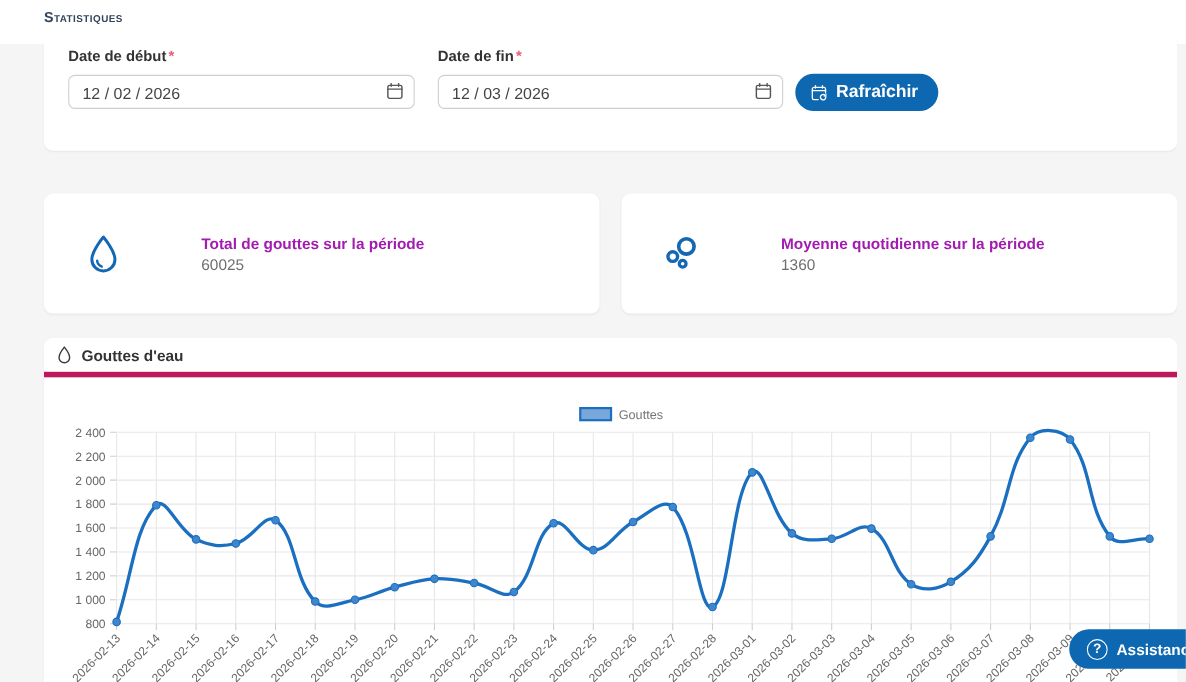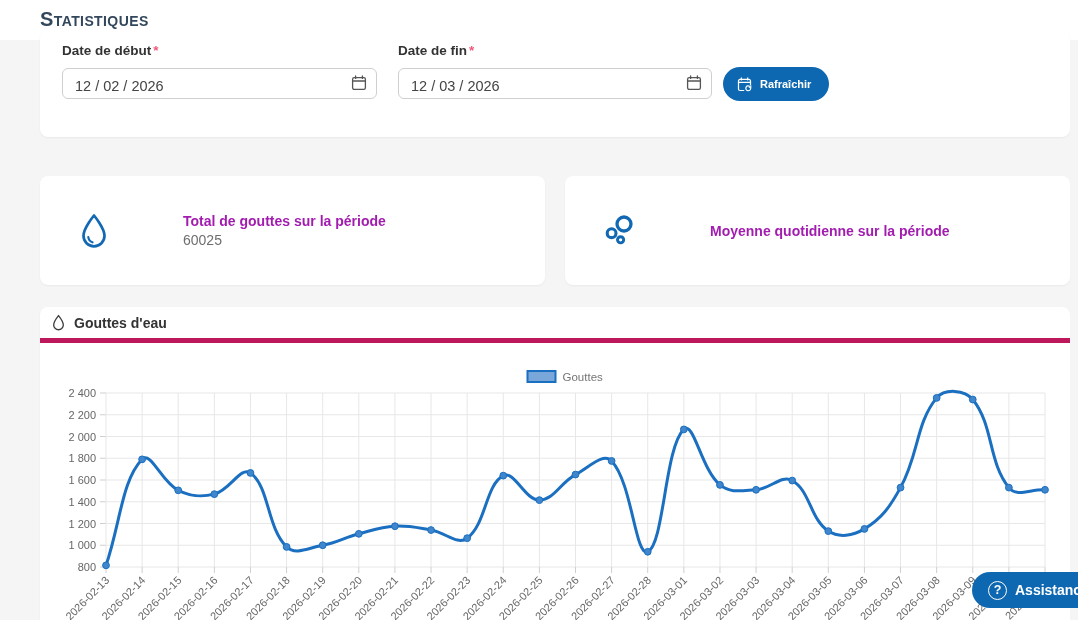--- a/index.html
+++ b/index.html
@@ -6,41 +6,41 @@
   html,body { width:1078px; height:620px; }
   body {
     position:relative; overflow:hidden;
     background:#f5f5f6;
     font-family:"Liberation Sans", sans-serif;
     color:#333;
   }
   .topbar { position:absolute; left:0; top:0; width:1078px; height:40px; background:#fff; }
   .page-title {
     position:absolute; left:40px; top:8px;
-    font-size:20px; font-weight:700; letter-spacing:.4px;
+    font-size:13px; font-weight:700; letter-spacing:.4px;
     font-variant:small-caps; text-transform:lowercase;
     color:#33475c;
   }
   .page-title::first-letter { text-transform:uppercase; }
   .card { position:absolute; background:#fff; border-radius:8px; box-shadow:0 1px 2px rgba(0,0,0,.05); }
   .filter-card { left:40px; top:30px; width:1030px; height:107px; }
   .field { position:absolute; top:13px; }
   .field-label { font-size:13.5px; font-weight:700; color:#333; }
   .req { color:#ee5a7a; font-weight:700; margin-left:2px; }
   .date-wrap { position:relative; margin-top:10px; }
   .date-input {
     width:100%; height:31px; border:1px solid #cfcfcf; border-radius:6px;
     padding:4px 34px 0 12px; font-size:14.5px; color:#444; background:#fff;
     font-family:"Liberation Sans", sans-serif; outline:none;
   }
   .cal-ico { position:absolute; right:10px; top:7px; pointer-events:none; }
   .btn-refresh {
     position:absolute; left:683px; top:37px; height:34px; padding:0 18px 0 14px;
     background:#0e68b1; color:#fff; border:none; border-radius:17px;
-    font-size:11px; font-weight:600; font-family:"Liberation Sans", sans-serif;
+    font-size:16px; font-weight:600; font-family:"Liberation Sans", sans-serif;
     display:flex; align-items:center; gap:8px; cursor:pointer;
   }
   .stat-card { top:176px; width:505px; height:109px; display:flex; align-items:center; }
   .stat-card .ico-box { width:28px; margin-left:40px; flex:0 0 auto; display:flex; }
   .stat-text { margin-left:75px; }
   .stat-title { font-size:14px; font-weight:700; color:#a21caf; }
   .stat-value { font-size:14px; color:#6e6e6e; margin-top:3px; }
   .chart-card { left:40px; top:307px; width:1030px; height:330px; }
   .chart-header {
     height:36px; display:flex; align-items:center; gap:9px;
@@ -135,20 +135,21 @@
 <div class="card stat-card" style="left:565px;align-items:center;">
   <span class="ico-box" style="width:30px;">
     <svg viewBox="0 0 30 36" width="30" height="36" fill="none" stroke="#1268b3">
       <circle cx="19" cy="11" r="7" stroke-width="3.3"></circle>
       <circle cx="6.6" cy="20.2" r="4.4" stroke-width="3.1"></circle>
       <circle cx="15.6" cy="26.8" r="3.1" stroke-width="2.9"></circle>
     </svg>
   </span>
   <div class="stat-text">
     <div class="stat-title">Moyenne quotidienne sur la période</div>
+    <div class="stat-value">1360</div>
   </div>
 </div>
 
 <div class="card chart-card">
   <div class="chart-header">
     <span style="display:flex;">
       <svg viewBox="0 0 14 18" width="13" height="17" fill="none" stroke="#3c3c3c" stroke-width="1.4" stroke-linejoin="round">
         <path d="M7 1.5 C7 1.5 1.8 8 1.8 11.6 a5.2 5.2 0 0 0 10.4 0 C12.2 8 7 1.5 7 1.5 Z"></path>
       </svg>
     </span>

